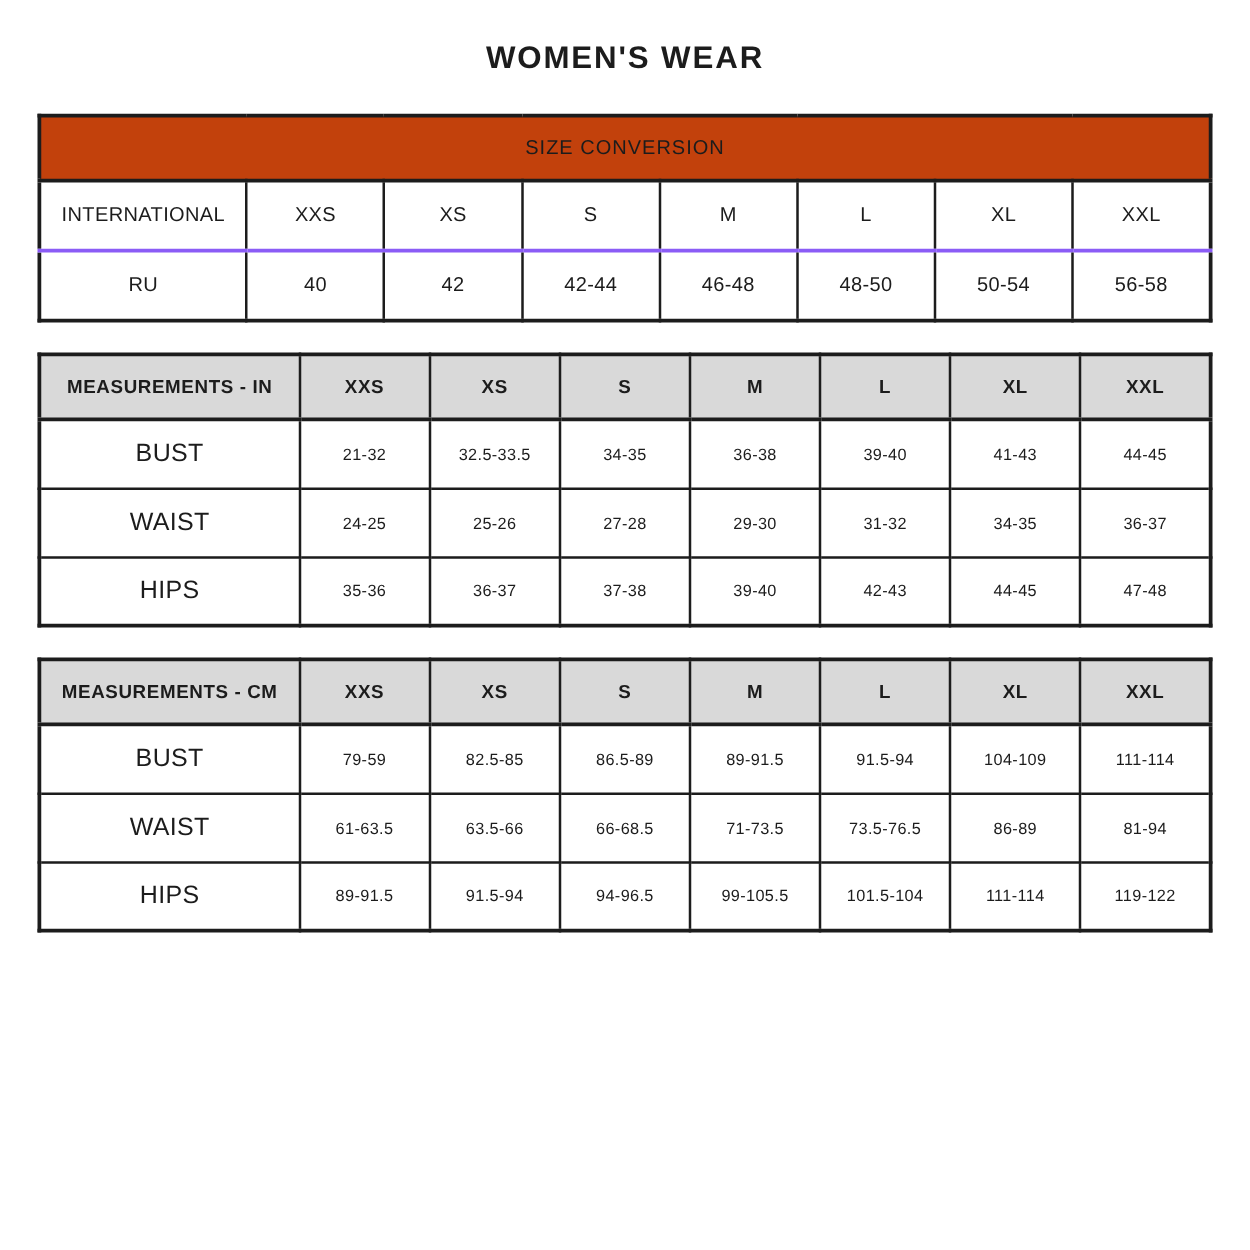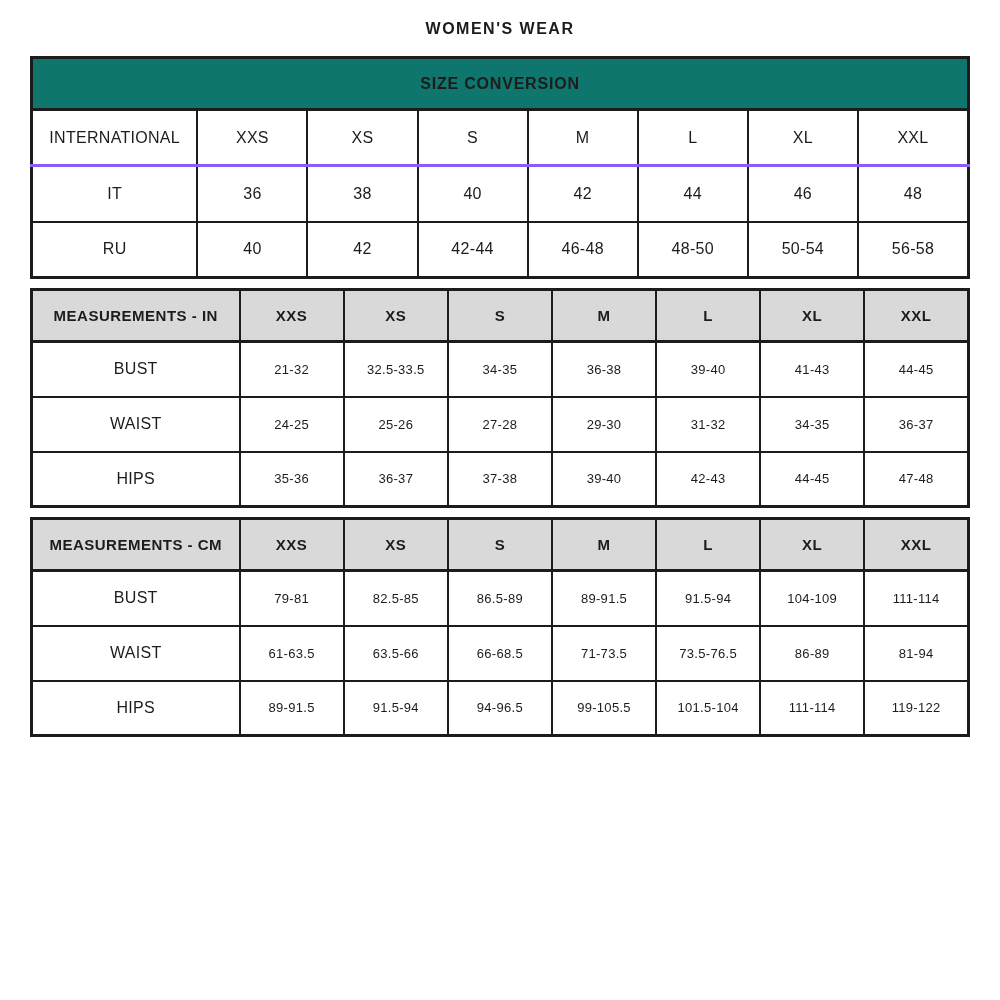--- a/index.html
+++ b/index.html
@@ -6,61 +6,61 @@
   html, body { margin: 0; padding: 0; }
   body {
     width: 1000px; height: 1000px;
     background: #ffffff;
     font-family: "Liberation Sans", sans-serif;
     color: #1c1c1c;
   }
   .page { width: 1000px; height: 1000px; padding: 0 30px; }
   .title {
     text-align: center;
-    font-size: 16px;
+    font-size: 25px;
     font-weight: 700;
     letter-spacing: 1.5px;
-    margin: 4px;
+    margin: 16px;
     padding: 16px 0 14px 0;
   }
   table.tbl {
     border-collapse: collapse;
     table-layout: fixed;
     width: 940px;
     border: 3px solid #1c1c1c;
     text-align: center;
   }
   table.tbl td {
     border: 2px solid #1c1c1c;
     padding: 0 4px;
     vertical-align: middle;
   }
   
   .t1 td { height: 56px; font-size: 16px; letter-spacing: 0.3px; }
   .t1 .band {
-    background: #0f766e;
+    background: #c2410c;
     height: 52px;
     font-size: 16px;
-    font-weight: 700;
+    font-weight: 400;
     letter-spacing: 0.8px;
     border-bottom: 3px solid #1c1c1c;
   }
   .t1 tr.head-row td { border-bottom: 3px solid #8b5cf6; }
   
-  .t2, .t3 { margin-top: 9px; }
+  .t2, .t3 { margin-top: 24px; }
   .t2 tr.head-row td, .t3 tr.head-row td {
     background: #d9d9d9;
     height: 52px;
     font-size: 15px;
     font-weight: 700;
     letter-spacing: 0.5px;
     border-bottom: 3px solid #1c1c1c;
   }
   .t2 td, .t3 td { height: 55px; font-size: 13px; letter-spacing: 0.3px; }
-  .t2 td.rowlabel, .t3 td.rowlabel { font-size: 16px; text-align: center; }
+  .t2 td.rowlabel, .t3 td.rowlabel { font-size: 20px; text-align: center; }
 </style>
 </head>
 <body>
 
 <div class="page">
 
   <h1 class="title">WOMEN'S WEAR</h1>
 
   <table class="tbl t1">
     <colgroup>
@@ -79,30 +79,20 @@
       </tr>
       <tr class="head-row">
         <td>INTERNATIONAL</td>
         <td>XXS</td>
         <td>XS</td>
         <td>S</td>
         <td>M</td>
         <td>L</td>
         <td>XL</td>
         <td>XXL</td>
-      </tr>
-      <tr>
-        <td class="rowlabel">IT</td>
-        <td>36</td>
-        <td>38</td>
-        <td>40</td>
-        <td>42</td>
-        <td>44</td>
-        <td>46</td>
-        <td>48</td>
       </tr>
       <tr>
         <td class="rowlabel">RU</td>
         <td>40</td>
         <td>42</td>
         <td>42-44</td>
         <td>46-48</td>
         <td>48-50</td>
         <td>50-54</td>
         <td>56-58</td>
@@ -182,21 +172,21 @@
         <td>XXS</td>
         <td>XS</td>
         <td>S</td>
         <td>M</td>
         <td>L</td>
         <td>XL</td>
         <td>XXL</td>
       </tr>
       <tr>
         <td class="rowlabel">BUST</td>
-        <td>79-81</td>
+        <td>79-59</td>
         <td>82.5-85</td>
         <td>86.5-89</td>
         <td>89-91.5</td>
         <td>91.5-94</td>
         <td>104-109</td>
         <td>111-114</td>
       </tr>
       <tr>
         <td class="rowlabel">WAIST</td>
         <td>61-63.5</td>

